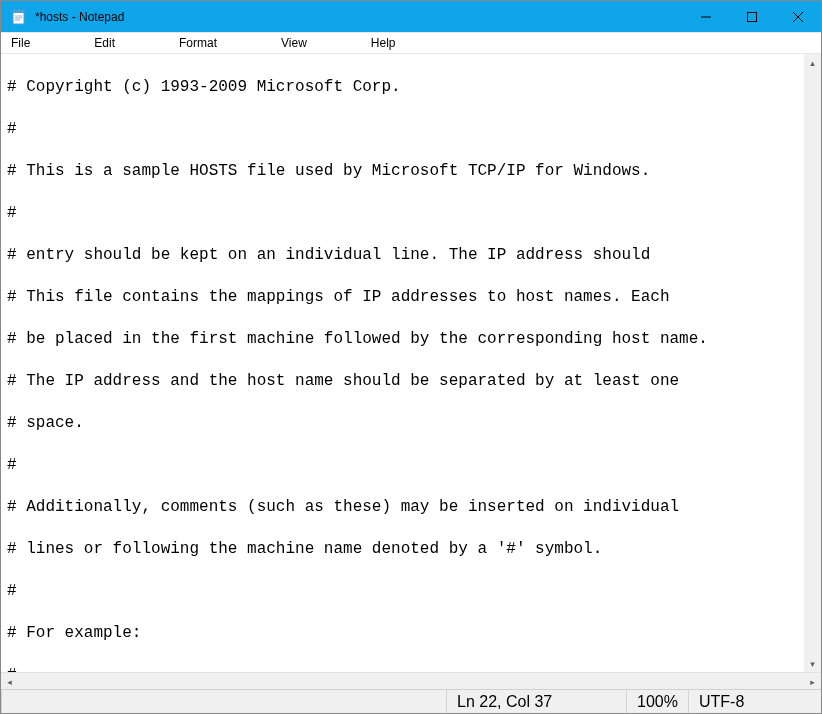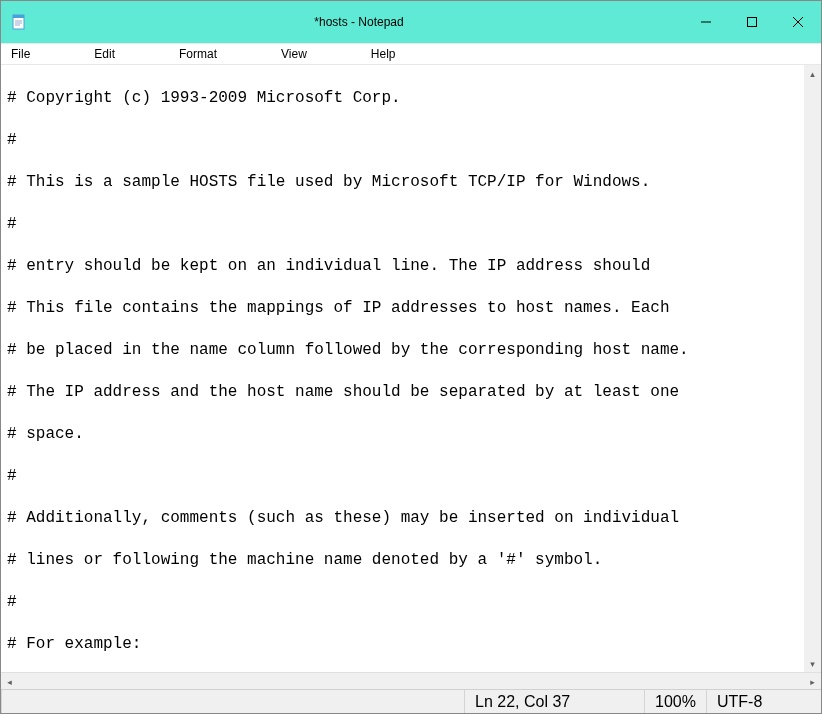--- a/index.html
+++ b/index.html
@@ -8,26 +8,25 @@
       font-size: 12px;
       background: #fff;
       width: 822px;
       height: 714px;
       border: 1px solid #888;
       display: flex;
       flex-direction: column;
       overflow: hidden;
     }
     .titlebar {
-      height: 43px;
+      height: 32px;
       display: flex;
       align-items: center;
-      background: #5eead4;
+      background: #0ea5e9;
       border-bottom: 1px solid #e8e8e8;
-      text-align: center;
     }
     .titlebar-icon {
       width: 16px; height: 16px;
       margin: 0 8px 0 10px;
       display: inline-flex;
     }
     .titlebar-title {
       flex: 1;
       font-size: 12px;
       color: #000;
@@ -100,21 +99,21 @@
     .status-cell {
       border-left: 1px solid #d4d4d4;
       display: flex;
       align-items: center;
       padding: 0 10px;
     }
     .status-flex { flex: 1; }
     .status-pos { width: 180px; }
     .status-zoom { width: 62px; justify-content: center; }
     .status-le { width: 135px; }
-    .status-enc { width: 115px; }
+    .status-enc { width: 133px; }
   </style>
 </head>
 <body>
 
 <div class="titlebar">
   <span class="titlebar-icon">
     <svg viewBox="0 0 16 16">
         <rect x="2" y="1" width="11" height="14" fill="#fff" stroke="#4aa0d8" stroke-width="1"></rect>
         <rect x="2" y="1" width="11" height="3" fill="#4aa0d8"></rect>
         <line x1="4" y1="7" x2="11" y2="7" stroke="#9ac" stroke-width="1"></line>
@@ -150,21 +149,21 @@
 </div>
 
 <div class="editor">
   <div class="content">
 <div># Copyright (c) 1993-2009 Microsoft Corp.</div>
 <div>#</div>
 <div># This is a sample HOSTS file used by Microsoft TCP/IP for Windows.</div>
 <div>#</div>
 <div># entry should be kept on an individual line. The IP address should</div>
 <div># This file contains the mappings of IP addresses to host names. Each</div>
-<div># be placed in the name column followed by the corresponding host name.</div>
+<div># be placed in the first machine followed by the corresponding host name.</div>
 <div># The IP address and the host name should be separated by at least one</div>
 <div># space.</div>
 <div>#</div>
 <div># Additionally, comments (such as these) may be inserted on individual</div>
 <div># lines or following the machine name denoted by a '#' symbol.</div>
 <div>#</div>
 <div># For example:</div>
 <div>#</div>
 
 

